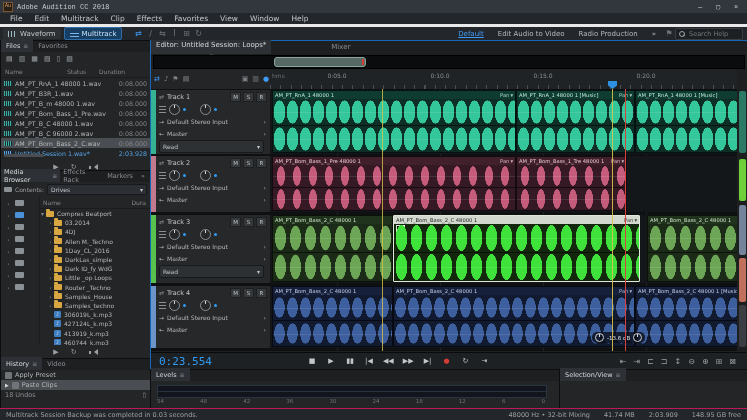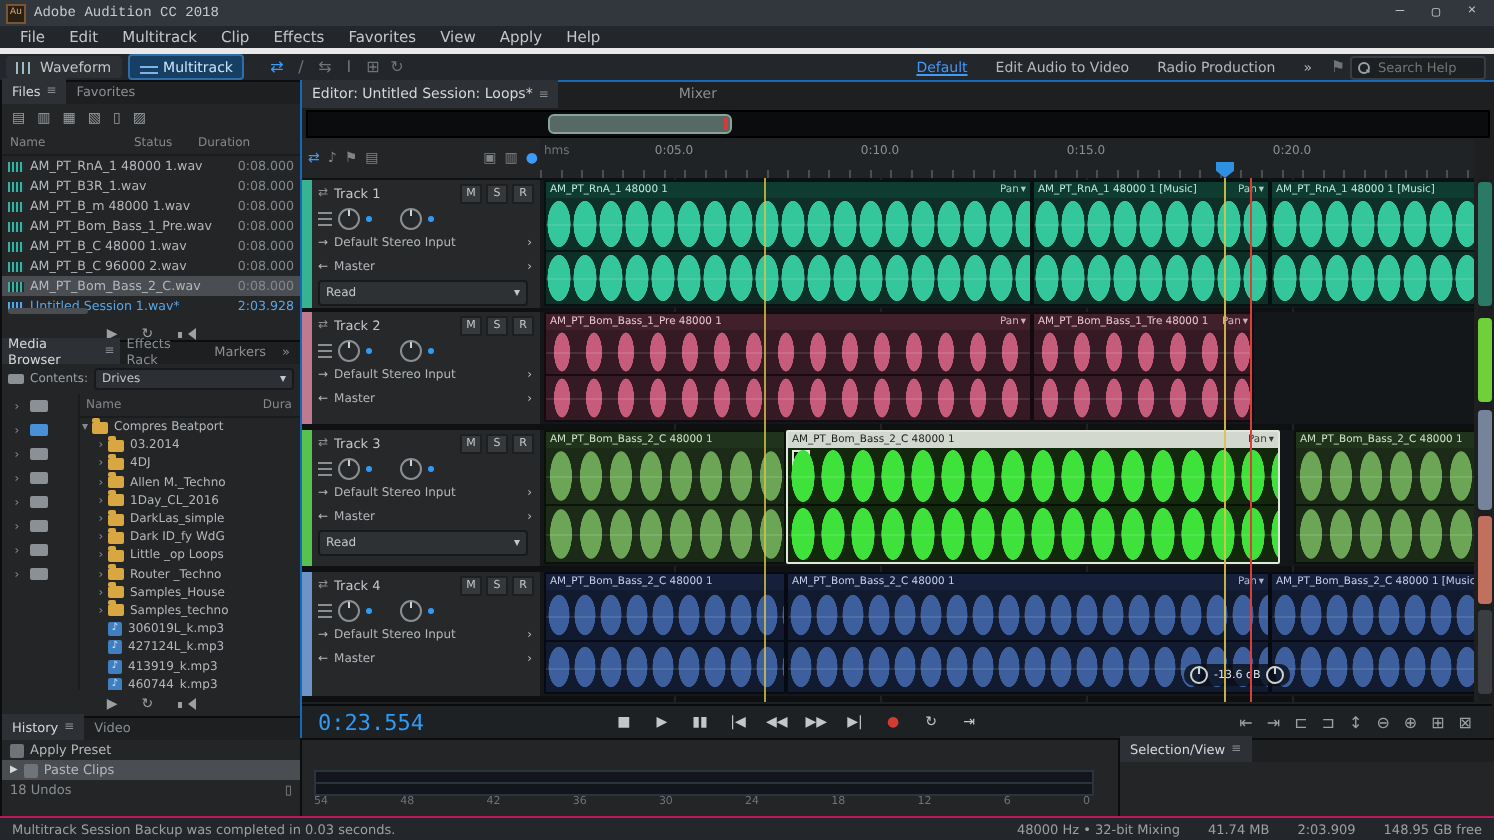--- a/index.html
+++ b/index.html
@@ -145,21 +145,21 @@
   </div>
 
   <div class="p menubar">
     <span class="mi">File</span>
     <span class="mi">Edit</span>
     <span class="mi">Multitrack</span>
     <span class="mi">Clip</span>
     <span class="mi">Effects</span>
     <span class="mi">Favorites</span>
     <span class="mi">View</span>
-    <span class="mi">Apply</span>
+    <span class="mi">Window</span>
     <span class="mi">Help</span>
   </div>
 
   <div class="p lightline"></div>
 
   <div class="p toolbar">
     <span class="viewbtn">
       <span class="wvico"></span>
       <span>Waveform</span>
     </span>
@@ -419,21 +419,21 @@
       <span>Paste Clips</span>
     </div>
     <div class="hrow" style="color:#8a8f93;justify-content:space-between;">
       <span>18 Undos</span>
       <span style="margin-left:auto;">▯</span>
     </div>
   </div>
 
   <div class="p editor">
     <div class="etabs">
-      <span class="tab active" style="font-size:7px;height:12px;">
+      <span class="tab active" style="font-size:7px;height:12px;flex-direction:column;">
         <span>Editor: Untitled Session: Loops*</span>
           <span class="burger">≡</span>
       </span>
       <span class="tab" style="font-size:7px;height:12px;margin-left:55px;color:#8a8f93;">
           <span>Mixer</span>
         </span>
     </div>
 
     <div class="overview">
       <div class="ovthumb">
@@ -780,20 +780,26 @@
         <span>↕</span>
         <span>⊖</span>
         <span>⊕</span>
         <span>⊞</span>
         <span>⊠</span>
       </span>
     </div>
   </div>
 
   <div class="p panel" style="left:150px;top:369px;width:408px;height:39px;">
+    <div class="tabbar">
+      <span class="tab active">
+        <span>Levels</span>
+          <span class="burger">≡</span>
+      </span>
+    </div>
     <div class="meterbar" style="top:15px;"></div>
     <div class="meterbar" style="top:21px;"></div>
     <div class="scale" style="top:28px;">
       <span>54</span>
         <span>48</span>
         <span>42</span>
       <span>36</span>
         <span>30</span>
         <span>24</span>
       <span>18</span>

